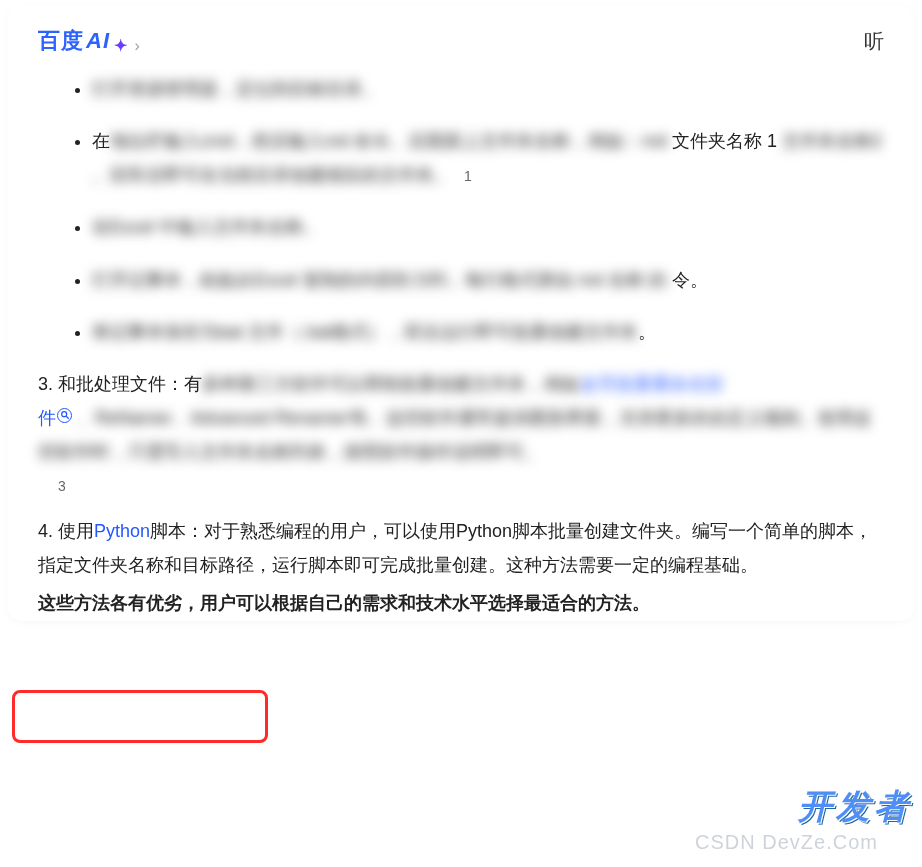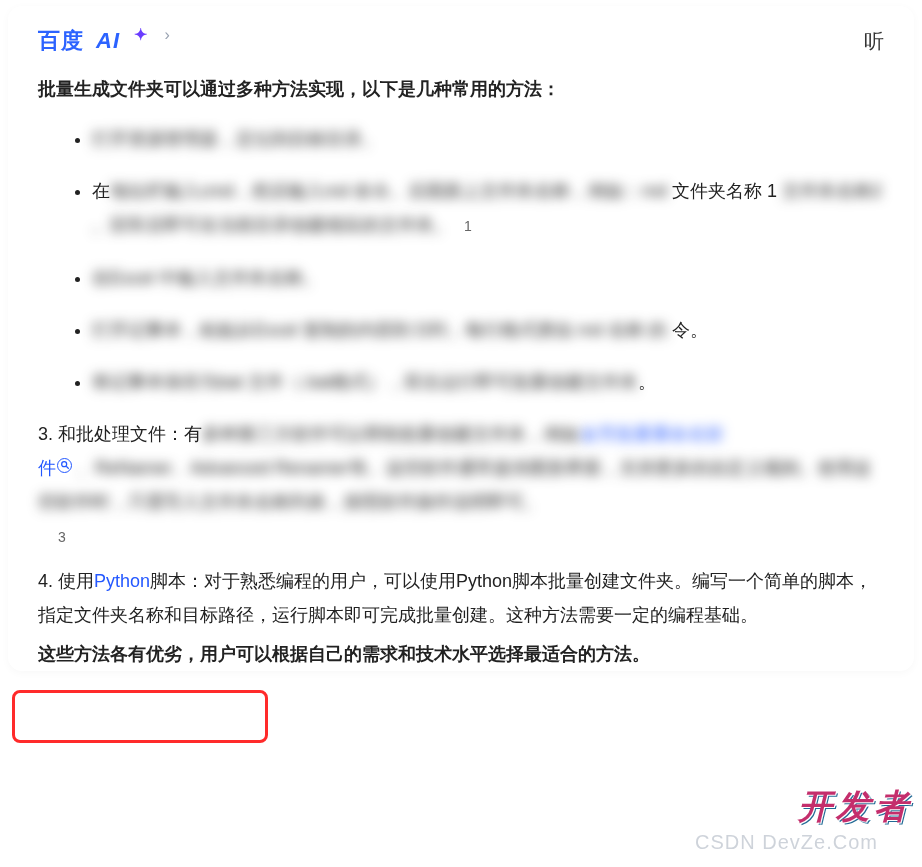--- a/index.html
+++ b/index.html
@@ -23,22 +23,22 @@
     position: relative;
   }
   .brand-row {
     display: flex;
     align-items: center;
     justify-content: space-between;
     margin-bottom: 10px;
   }
   .brand {
     display: inline-flex;
-    align-items: flex-start;
-    gap: 12px;
+    align-items: flex-end;
+    gap: 2px;
     font-weight: 700;
     color: #2c63ff;
     font-size: 22px;
     letter-spacing: 1px;
   }
   .brand .ai { font-weight: 700; font-style: italic; }
   .brand .sparkle {
     display: inline-block;
     color: #6a3cff;
     font-size: 16px;
@@ -82,21 +82,21 @@
     top: 690px;
     pointer-events: none;
     z-index: 5;
   }
   .watermark-logo {
     position: absolute;
     right: 10px;
     bottom: 28px;
     font-size: 34px;
     font-weight: 800;
-    color: #be185d;
+    color: #3b82f6;
     letter-spacing: 4px;
     opacity: 0.9;
     text-shadow: 1px 1px 0 #fff, 2px 2px 0 #0b5a8a;
     font-style: italic;
     z-index: 6;
   }
   .watermark-small {
     position: absolute;
     right: 44px;
     bottom: 6px;
@@ -116,21 +116,20 @@
   <div class="brand-row">
     <span class="brand">
       <span>百度</span>
         <span class="ai">AI</span>
         <span class="sparkle">✦</span>
       <span class="chev">›</span>
     </span>
     <span class="listen">听</span>
   </div>
 
-  <p class="intro">批量生成文件夹可以通过多种方法实现，以下是几种常用的方法：</p>
 
   <ul class="sub">
     <li><span class="blur">打开资源管理器，定位到目标目录。</span></li>
     <li>
       <span>在</span><span class="blur">地址栏输入cmd，然后输入md 命令。后面跟上文件夹名称，例如：md </span> <span>文件夹名称</span>
       <span>1 </span><span class="blur">文件夹名称2 。回车后即可在当前目录创建相应的文件夹。</span><span class="refnum">1</span>
     </li>
   </ul>
 
   <ul class="sub">

